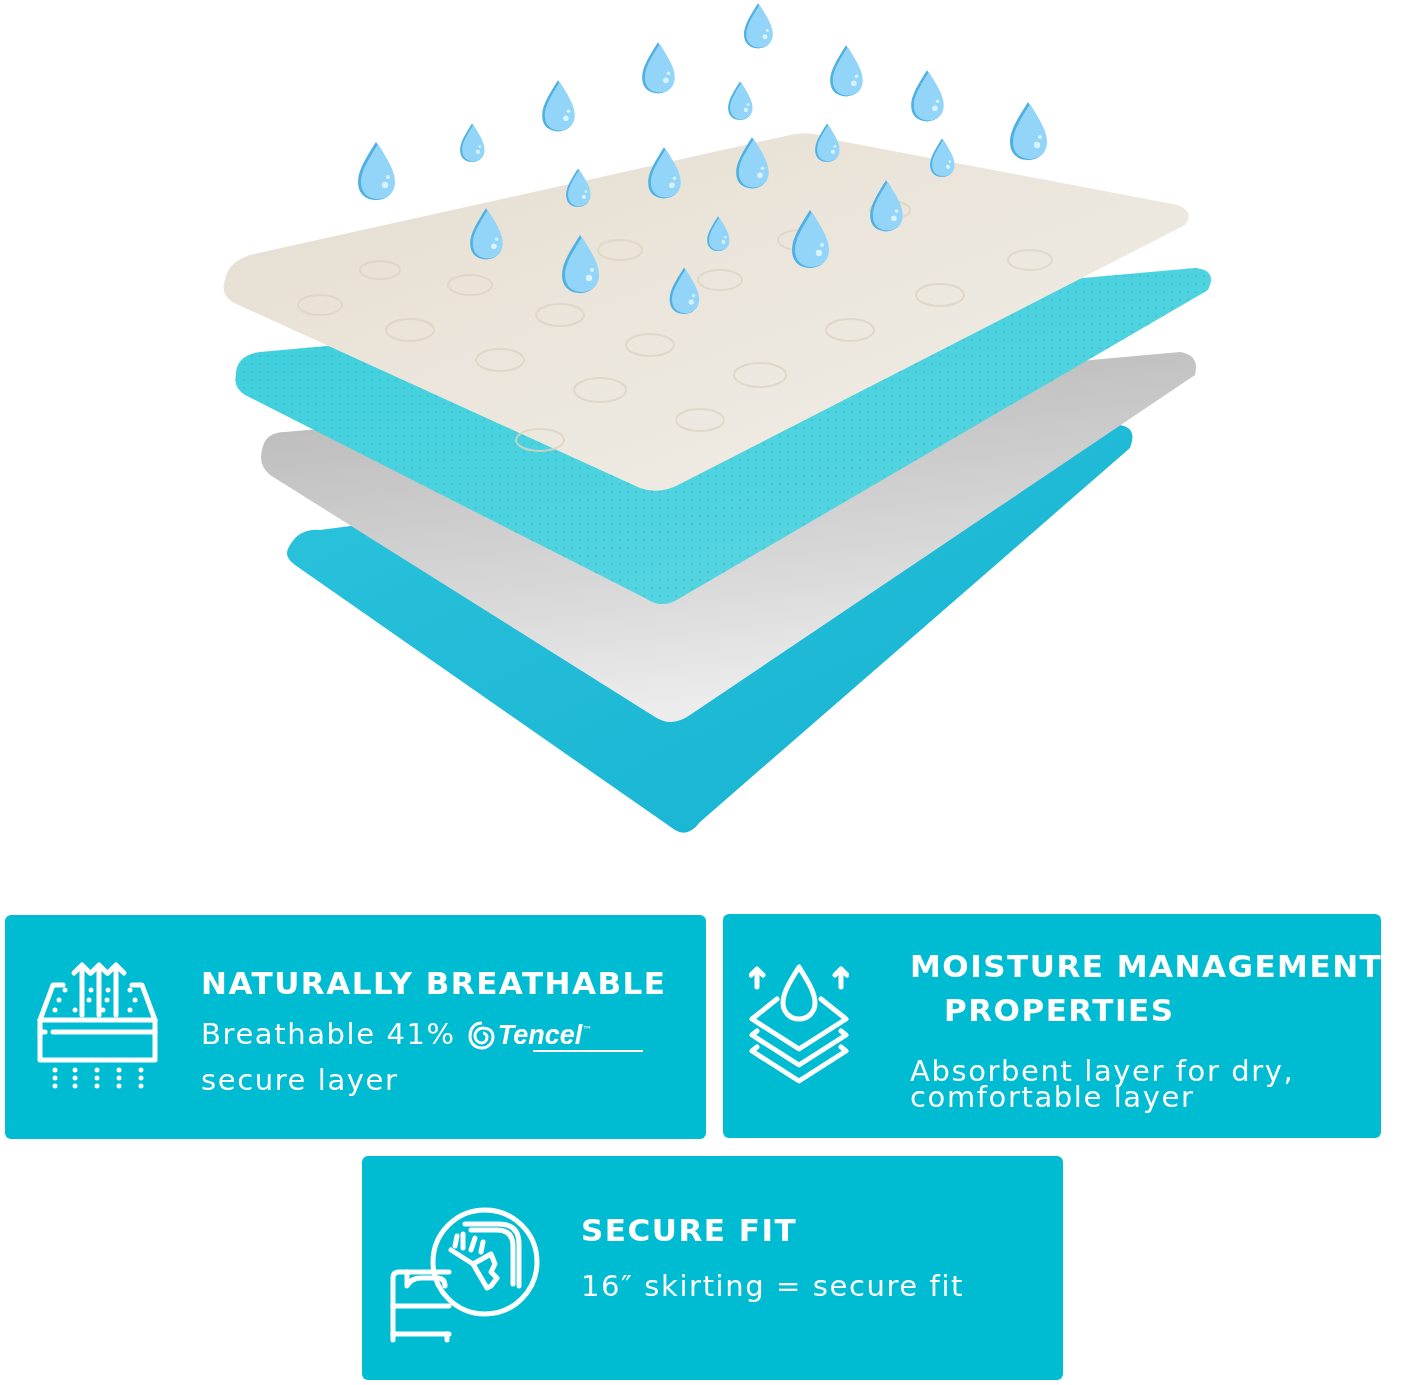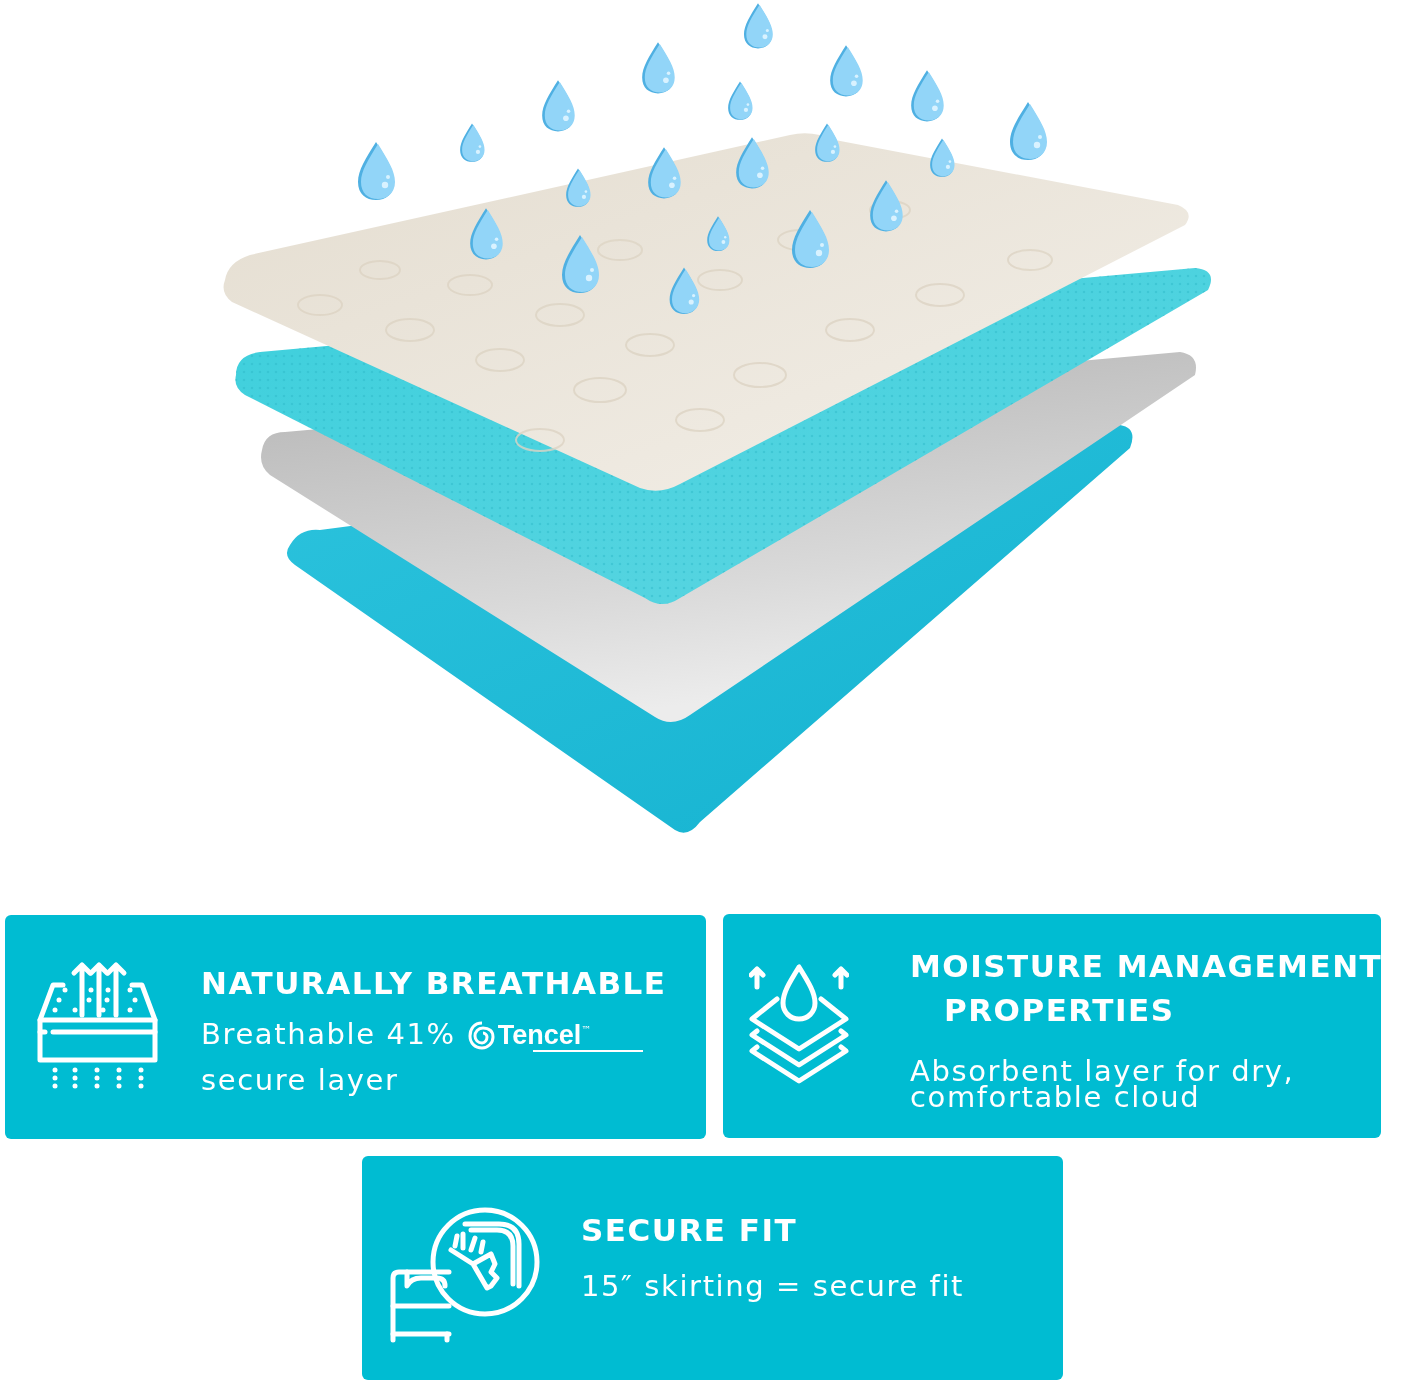--- a/index.html
+++ b/index.html
@@ -3,21 +3,21 @@
 <meta charset="utf-8">
 <style>
   html, body { margin: 0; padding: 0; background: #ffffff; }
   body { width: 1428px; height: 1385px; position: relative; overflow: hidden; font-family: "DejaVu Sans", sans-serif; }
   .illustration { position: absolute; left: 0; top: 0; width: 1428px; height: 900px; }
   .card { position: absolute; background: #00bcd2; border-radius: 6px; color: #ffffff; }
   .card .icon { position: absolute; }
   .card .title { position: absolute; font-weight: bold; font-size: 31px; letter-spacing: 1.5px; line-height: 44px; white-space: nowrap; }
   .card .desc { position: absolute; font-size: 29px; letter-spacing: 1.6px; line-height: 41px; white-space: nowrap; }
   .tencel { display: inline-block; vertical-align: middle; margin-left: 10px; position: relative; top: -4px; }
-  .tencel-word { font-family: "Liberation Sans", sans-serif; font-weight: bold; font-size: 27px; letter-spacing: 0; }
+  .tencel-word { font-family: "Liberation Sans", sans-serif; font-weight: bold; font-size: 27px; letter-spacing: 0; font-style: italic; }
 </style>
 </head>
 <body>
 
 <svg class="illustration" viewBox="0 0 1428 900" xmlns="http://www.w3.org/2000/svg">
   <defs>
     <linearGradient id="gBottom" x1="0" y1="0" x2="1" y2="1">
       <stop offset="0" stop-color="#2cc3dd"></stop>
       <stop offset="1" stop-color="#14b2d0"></stop>
     </linearGradient>
@@ -153,31 +153,31 @@
     <path d="M8,28 L8,10 M2,16 L8,10 L14,16"></path>
       <path d="M92,28 L92,10 M86,16 L92,10 L98,16"></path>
     <path d="M50,8 C40,24 34,34 34,44 C34,53 41,60 50,60 C59,60 66,53 66,44 C66,34 60,24 50,8 Z"></path>
     <path d="M28,40 L3,60 L50,90 L97,60 L72,40"></path>
     <path d="M8,72 L3,76 L50,106 L97,76 L92,72"></path>
     <path d="M8,88 L3,92 L50,122 L97,92 L92,88"></path>
   </svg>
   <div class="title" style="left:187px; top:30px;">MOISTURE MANAGEMENT</div>
   <div class="title" style="left:187px; top:74px;margin-left:34px;">PROPERTIES</div>
   <div class="desc" style="left:187px; top:122px;margin-top:15px;">Absorbent layer for dry,</div>
-  <div class="desc" style="left:187px; top:163px;">comfortable cloud</div>
+  <div class="desc" style="left:187px; top:163px;">comfortable layer</div>
 </div>
 
 <div class="card" style="left:362px; top:1156px; width:701px; height:224px;">
   <svg class="icon" style="left:25px; top:50px;" width="160" height="140" viewBox="0 0 160 140" fill="none" stroke="#fff" stroke-width="5" stroke-linecap="round" stroke-linejoin="round">
     <circle cx="98" cy="56" r="52"></circle>
     <path d="M62,66 L12,66 Q6,66 6,72 L6,128 L50,128 L62,128"></path>
     <path d="M6,100 L62,100"></path>
       <path d="M6,128 L6,134"></path>
       <path d="M60,128 L60,134"></path>
     <path d="M20,66 L20,80 Q24,72 34,72 L50,72 Q58,72 58,80"></path>
     <path d="M78,18 L112,18 Q132,18 132,38 L132,80"></path>
       <path d="M84,24 L110,24 Q126,24 126,40 L126,78"></path>
     <path d="M64,44 L86,58 L104,48 M86,58 L100,82 M104,48 L108,58 L104,66 L110,72 L104,80 L100,82"></path>
     <path d="M68,40 L70,30 M76,42 L76,28 M84,44 L88,32 M94,46 L96,36"></path>
   </svg>
   <div class="title" style="left:219px; top:52px;">SECURE FIT</div>
-  <div class="desc" style="left:219px; top:110px;">15″ skirting = secure fit</div>
+  <div class="desc" style="left:219px; top:110px;">16″ skirting = secure fit</div>
 </div>
 
 </body></html>

